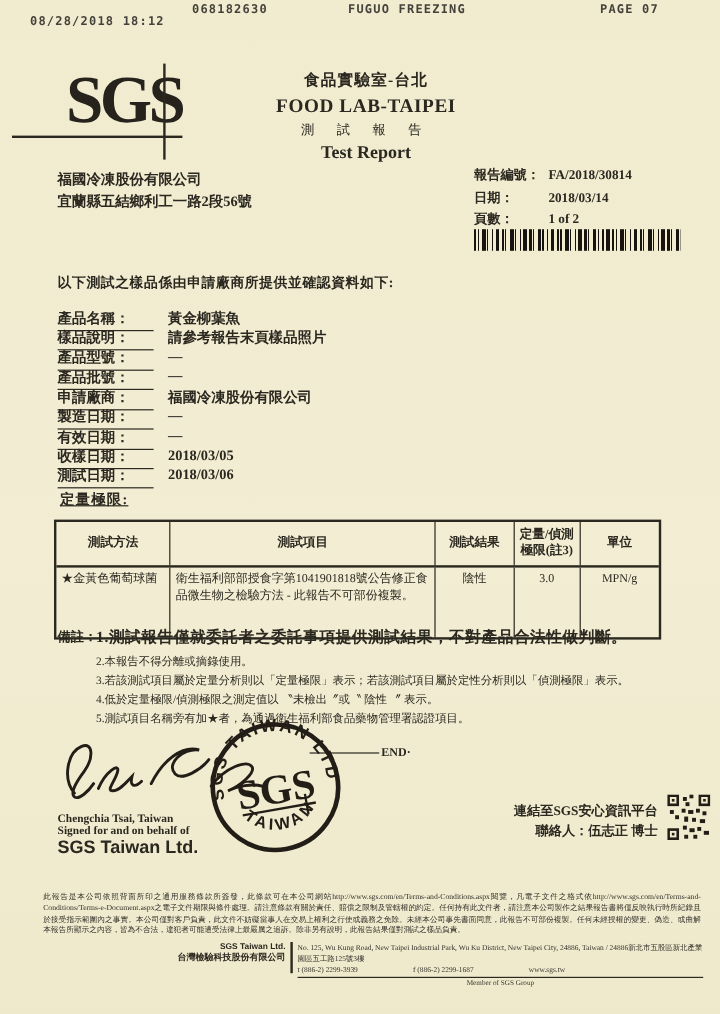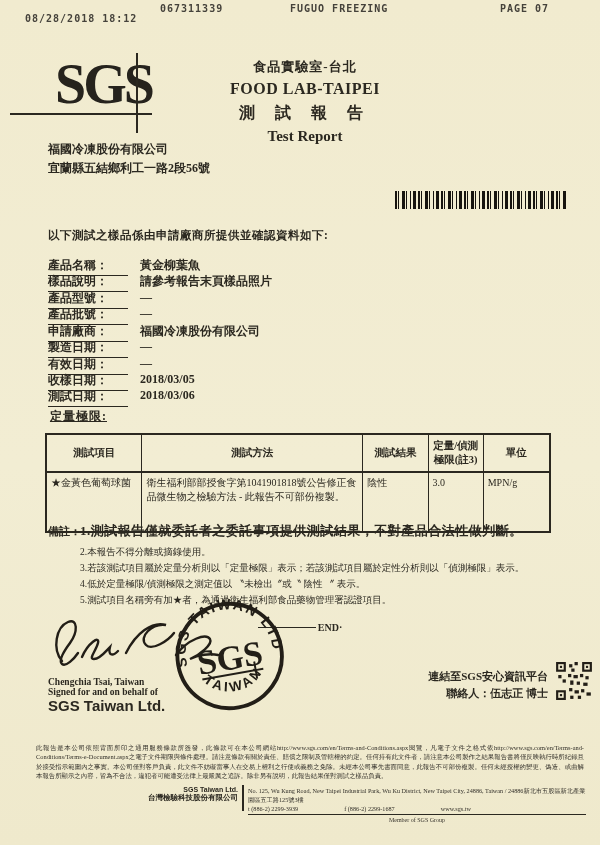--- a/index.html
+++ b/index.html
@@ -11,21 +11,21 @@
   }
   .abs{position:absolute;}
   
   .fax{font-family:"DejaVu Sans Mono",monospace;font-size:10px;font-weight:bold;color:#45423b;letter-spacing:1px;}
   
   .logo-text{font-family:"Liberation Serif",serif;font-weight:bold;font-size:56px;letter-spacing:-3px;color:#26231d;line-height:1;}
   .logo-hline,.logo-vline{background:#2b2820;}
   
   .hdr-zh1{font-size:13px;font-weight:bold;letter-spacing:1px;}
   .hdr-en1{font-size:16px;font-weight:bold;letter-spacing:.5px;}
-  .hdr-zh2{font-size:16px;font-weight:bold;letter-spacing:8px;}
+  .hdr-zh2{font-size:11px;font-weight:normal;letter-spacing:8px;}
   .hdr-en2{font-size:15px;font-weight:bold;}
   .hdr-center{text-align:center;line-height:1.5;}
   
   .client{font-size:12px;font-weight:bold;line-height:1.55;}
   .rinfo{font-size:11px;font-weight:bold;line-height:1.6;}
   .rinfo td{padding:0 0 1px 0;vertical-align:top;}
   .rinfo .lbl{width:62px;}
   
   .barcode{height:18px;background:
     repeating-linear-gradient(90deg,#17140f 0 2px,transparent 2px 3px,#17140f 3px 4px,transparent 4px 7px,
@@ -38,21 +38,21 @@
   .frow .fvalue{position:absolute;left:92px;top:0;}
   
   .res-head{font-size:12px;font-weight:bold;text-decoration:underline;letter-spacing:1px;}
   .rtable{position:absolute;left:45px;top:433px;width:502px;border:2px solid #2b2820;background:transparent;}
   .trow{display:grid;grid-template-columns:19% 44% 13% 11% 13%;}
   .trow.hdr{border-bottom:2px solid #2b2820;}
   .cell{border-right:1.5px solid #2b2820;padding:3px 4px;font-size:10px;line-height:1.35;}
   .cell:last-child{border-right:none;}
   .hdr .cell{font-weight:bold;text-align:center;display:flex;align-items:center;justify-content:center;min-height:30px;font-size:10.5px;}
   .body .cell{min-height:52px;}
-  .c-center{}
+  .c-center{text-align:center;}
   
   .notes{font-size:9.5px;line-height:1.5;}
   .note-label{position:absolute;left:48px;top:0;font-weight:bold;font-size:11px;}
   .note-items{margin:0 0 0 32px;padding:0;list-style:none;}
   .note-items li{margin:0 0 2px 0;}
   .note-items li:first-child{font-size:13px;font-weight:bold;letter-spacing:.5px;margin-bottom:4px;}
   
   .endline{display:flex;align-items:center;justify-content:center;gap:2px;font-size:10px;font-weight:bold;margin-top:26px;}
   .endline .dash{width:58px;height:0;border-top:1.6px solid #2b2820;}
   
@@ -71,21 +71,21 @@
   .hline{height:1.5px;background:#2b2820;}
   .member{font-size:6px;color:#3a362f;}
   .stamp-wrap{transform:rotate(-10deg);}
 </style>
 </head>
 <body>
 
 <div class="page">
 
   <div class="abs fax" style="left:25px;top:13px;">08/28/2018  18:12</div>
-  <div class="abs fax" style="left:160px;top:3px;">067311339</div>
+  <div class="abs fax" style="left:160px;top:3px;">068182630</div>
   <div class="abs fax" style="left:290px;top:3px;">FUGUO FREEZING</div>
   <div class="abs fax" style="left:500px;top:3px;">PAGE  07</div>
 
   <div class="abs" style="left:10px;top:56px;width:142px;height:78px;">
     <div class="abs logo-text" style="left:45px;top:0;">SGS</div>
     <div class="abs logo-hline" style="left:0;top:57px;width:142px;height:2px;"></div>
     <div class="abs logo-vline" style="left:126px;top:-3px;width:2px;height:80px;"></div>
   </div>
 
   <div class="abs hdr-center" style="left:190px;top:57px;width:230px;">
@@ -93,41 +93,57 @@
     <div class="hdr-en1">FOOD LAB-TAIPEI</div>
     <div class="hdr-zh2">測 試 報 告</div>
     <div class="hdr-en2">Test Report</div>
   </div>
 
   <div class="abs client" style="left:48px;top:140px;">
     <div>福國冷凍股份有限公司</div>
     <div>宜蘭縣五結鄉利工一路2段56號</div>
   </div>
 
+  <table class="abs rinfo" style="left:395px;top:138px;border-collapse:collapse;">
+    <tbody>
+        <tr>
+          <td class="lbl">報告編號：</td>
+        <td>FA/2018/30814</td>
+        </tr>
+    <tr>
+          <td>日期：</td>
+        <td>2018/03/14</td>
+        </tr>
+    <tr>
+          <td>頁數：</td>
+        <td>1 of 2</td>
+        </tr>
+  </tbody>
+    </table>
 
   <div class="abs barcode" style="left:395px;top:191px;width:172px;"></div>
 
   <div class="abs intro" style="left:48px;top:228px;">以下測試之樣品係由申請廠商所提供並確認資料如下:</div>
 
   <div class="frow" style="top:257px;"><span class="flabel">產品名稱：</span><span class="fvalue">黃金柳葉魚</span></div>
   <div class="frow" style="top:273px;"><span class="flabel">樣品說明：</span><span class="fvalue">請參考報告末頁樣品照片</span></div>
   <div class="frow" style="top:290px;"><span class="flabel">產品型號：</span><span class="fvalue">—</span></div>
   <div class="frow" style="top:306px;"><span class="flabel">產品批號：</span><span class="fvalue">—</span></div>
   <div class="frow" style="top:323px;"><span class="flabel">申請廠商：</span><span class="fvalue">福國冷凍股份有限公司</span></div>
   <div class="frow" style="top:339px;"><span class="flabel">製造日期：</span><span class="fvalue">—</span></div>
   <div class="frow" style="top:356px;"><span class="flabel">有效日期：</span><span class="fvalue">—</span></div>
   <div class="frow" style="top:372px;"><span class="flabel">收樣日期：</span><span class="fvalue">2018/03/05</span></div>
   <div class="frow" style="top:388px;"><span class="flabel">測試日期：</span><span class="fvalue">2018/03/06</span></div>
 
   <div class="abs res-head" style="left:50px;top:408px;">定量極限:</div>
 
   <div class="rtable">
     <div class="trow hdr">
+      <div class="cell">測試方法</div>
       <div class="cell">測試項目</div>
-      <div class="cell">測試方法</div>
       <div class="cell">測試結果</div>
       <div class="cell">定量/偵測極限(註3)</div>
       <div class="cell">單位</div>
     </div>
     <div class="trow body">
       <div class="cell">★金黃色葡萄球菌</div>
       <div class="cell">衛生福利部部授食字第1041901818號公告修正食品微生物之檢驗方法 - 此報告不可部份複製。</div>
       <div class="cell c-center">陰性</div>
       <div class="cell c-center">3.0</div>
       <div class="cell c-center">MPN/g</div>

